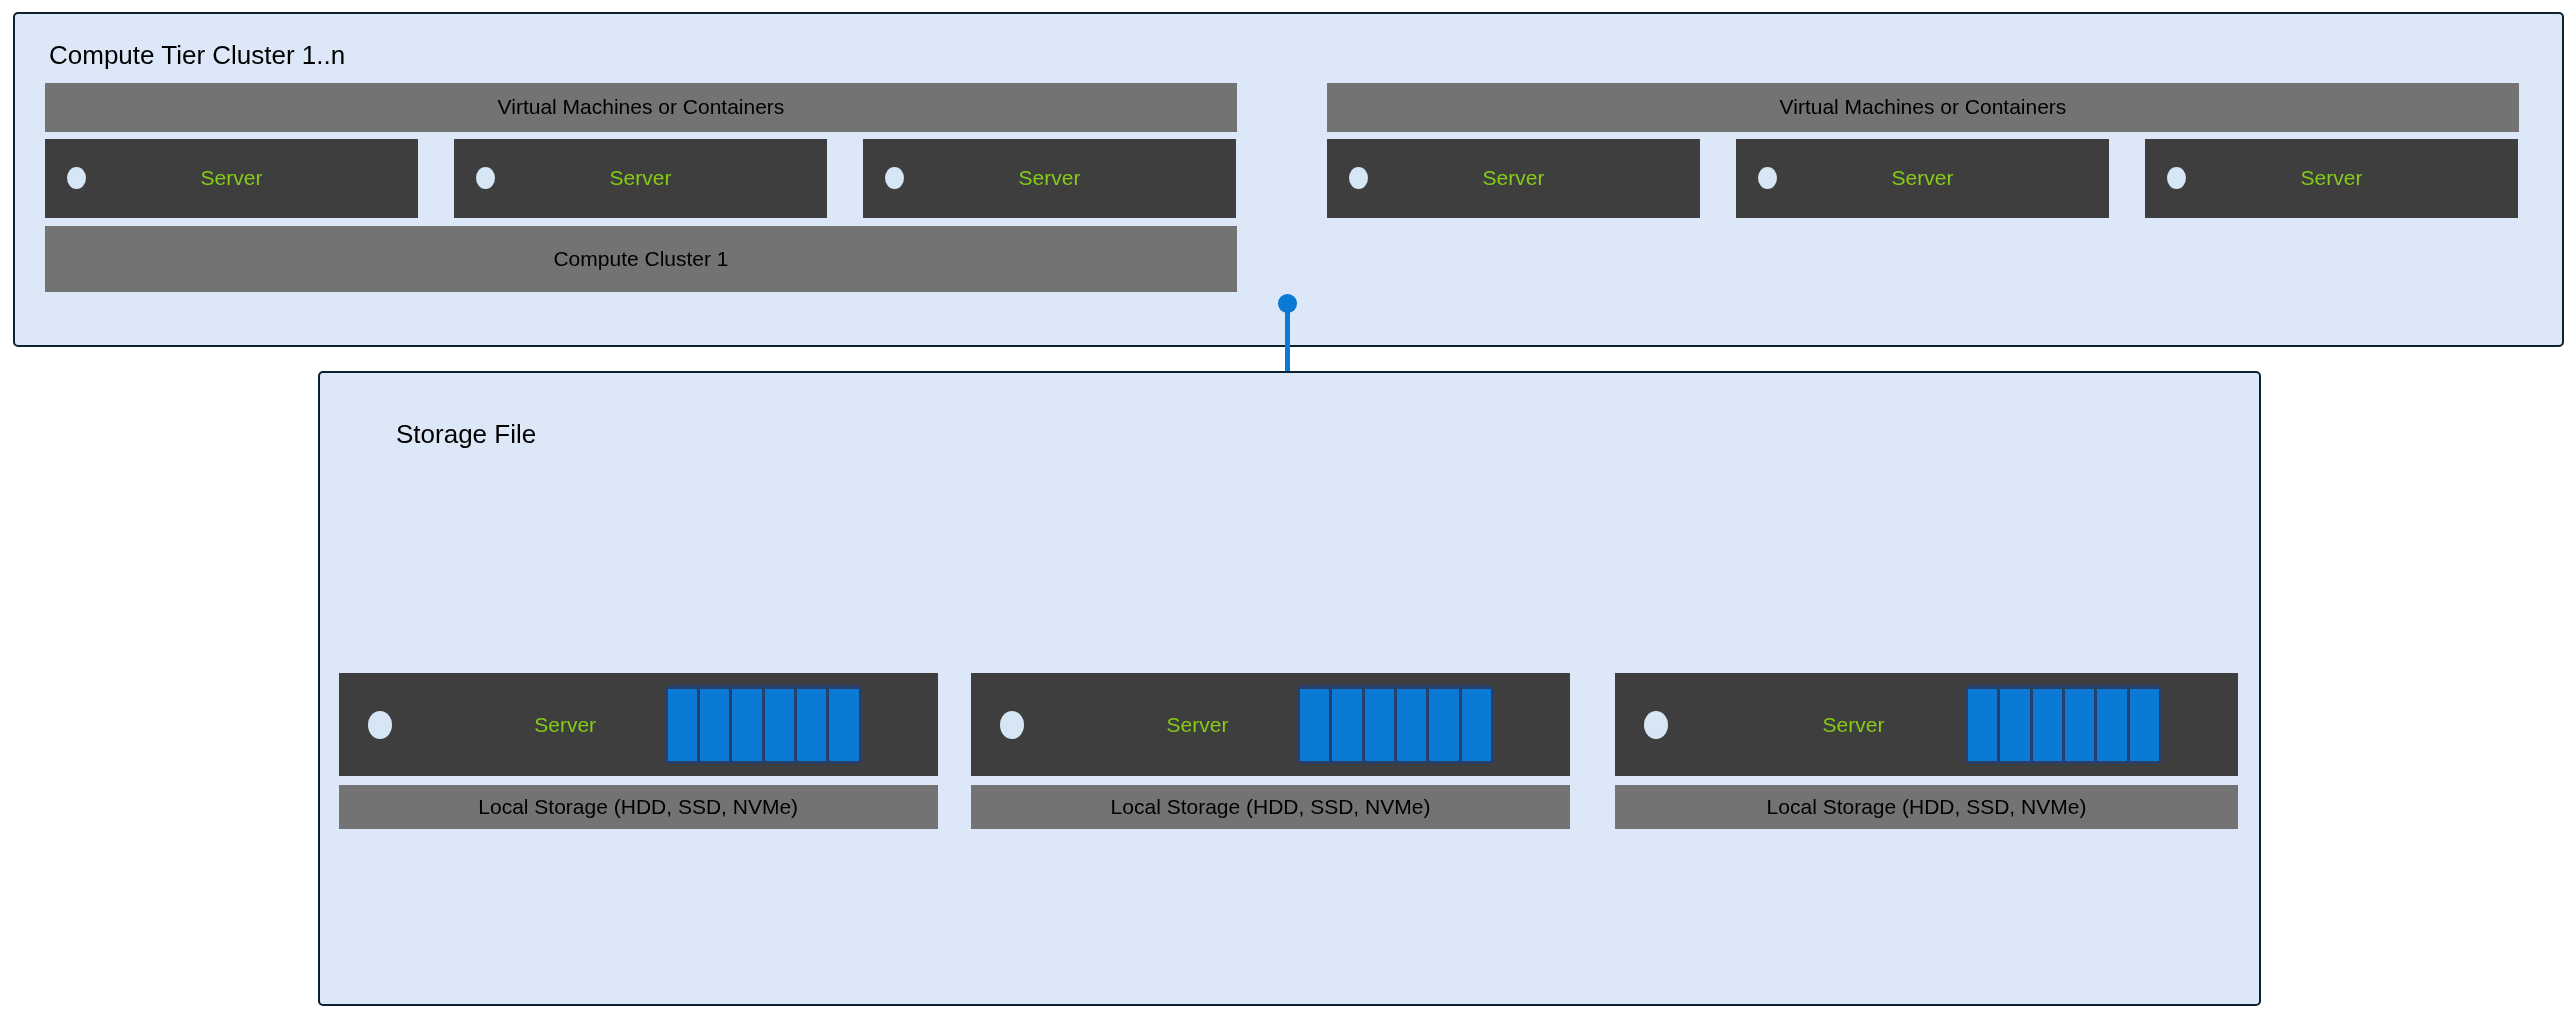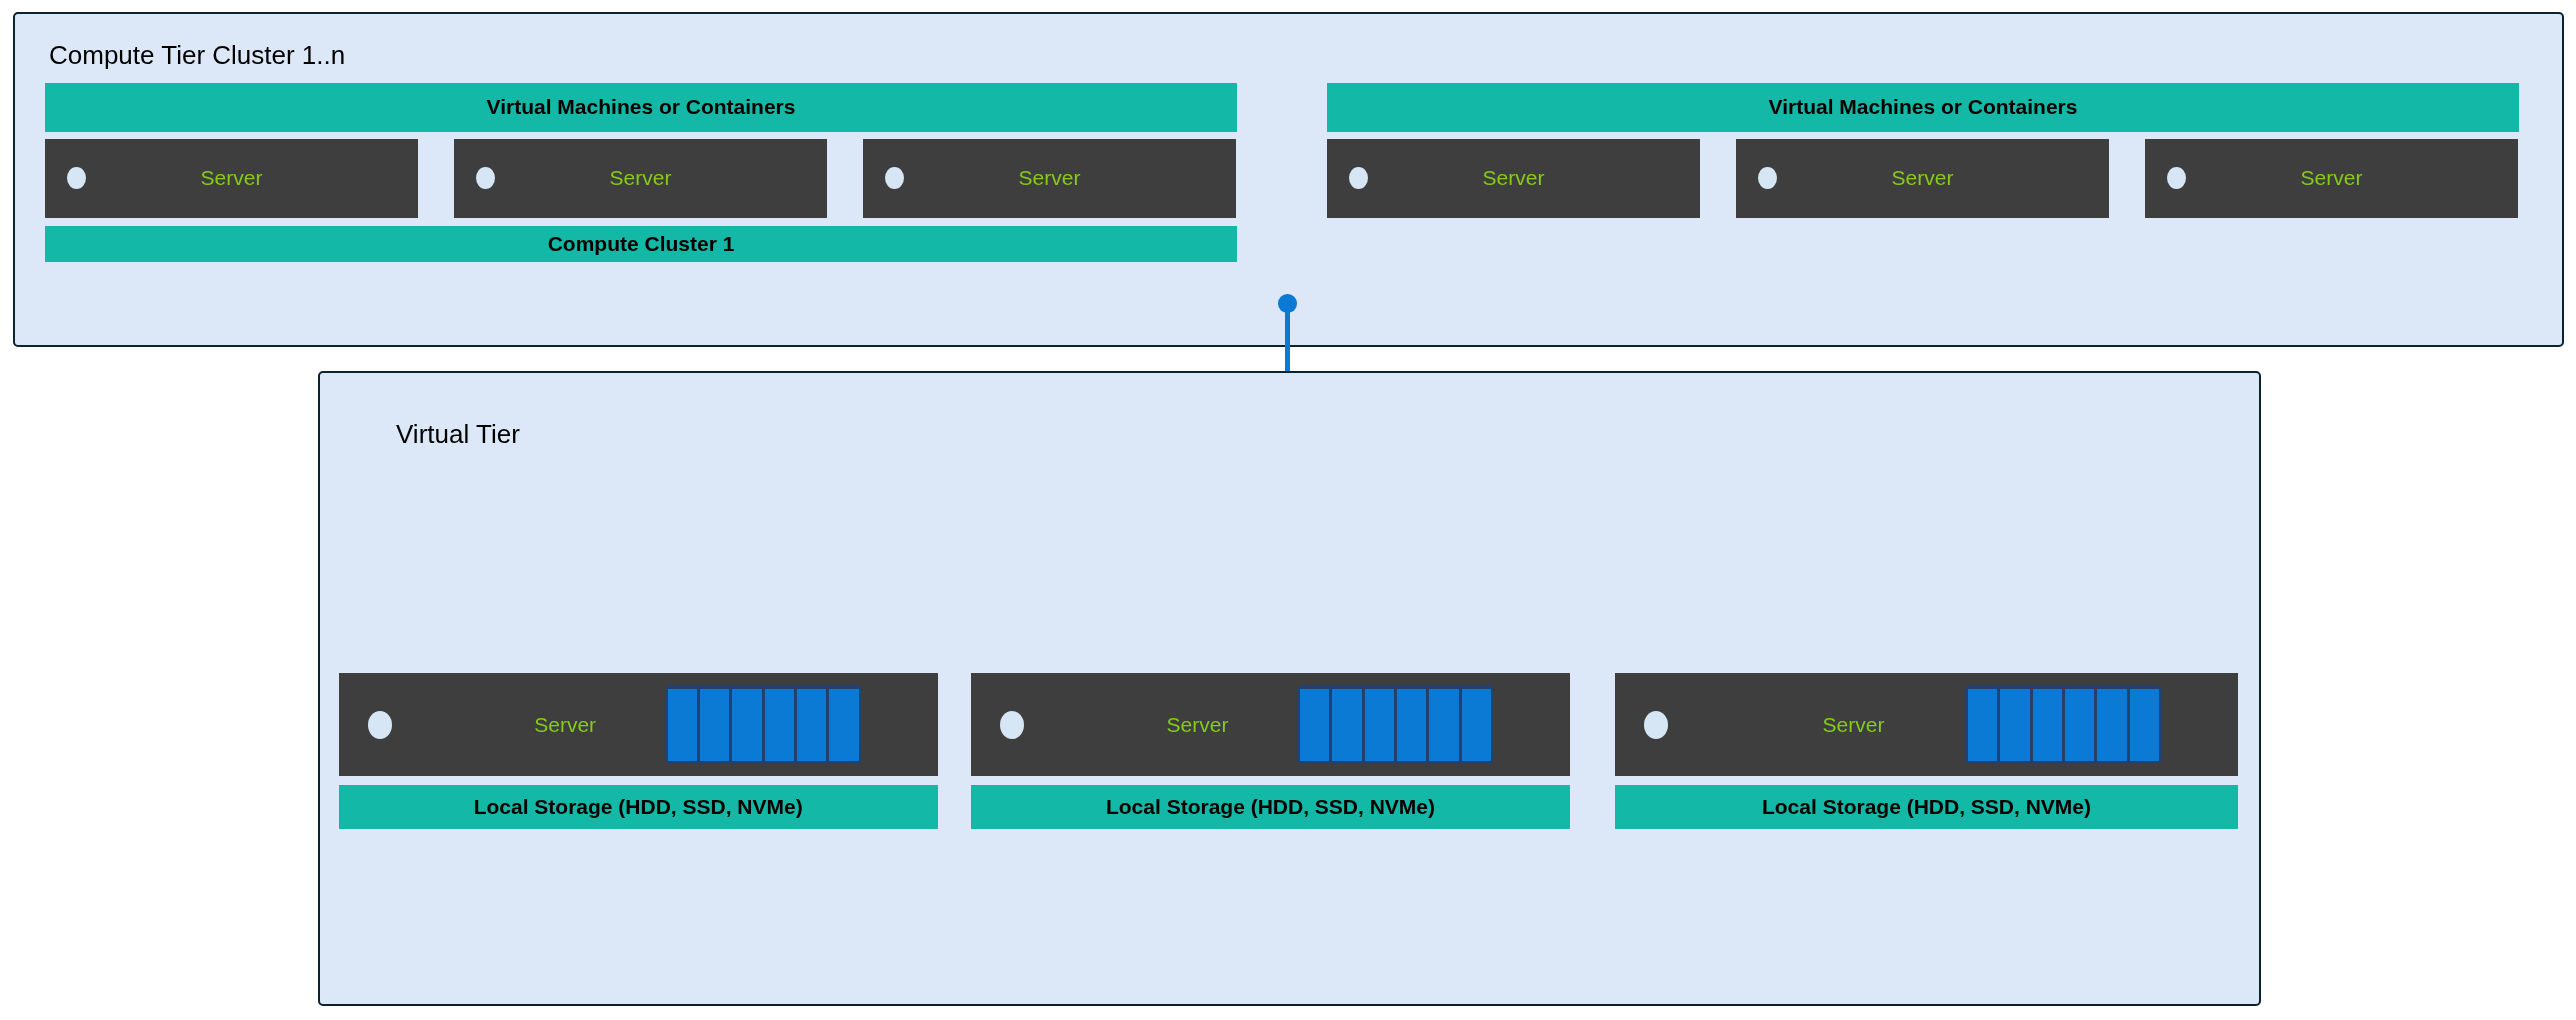--- a/index.html
+++ b/index.html
@@ -46,29 +46,28 @@
     font-size: 26px;
     line-height: 1;
     white-space: nowrap;
   }
   #compute-tier-title { left: 34px;  top: 28px; }
   #storage-tier-title { left: 76px; top: 48px; }
 
   
   .band {
     position: absolute;
-    background: #14b8a6;
+    background: #737373;
     color: #000000;
     font-size: 21px;
     display: flex;
     align-items: center;
     justify-content: center;
     box-sizing: border-box;
     white-space: nowrap;
-    font-weight: bold;
   }
 
   
   .server {
     position: absolute;
     background: #3E3E3E;
     box-sizing: border-box;
   }
   .server-label {
     position: absolute;
@@ -137,21 +136,21 @@
       <div class="server" style="left:409px; top:56px; width:373px; height:79px;">
         <div class="server-led" style="left:22px; top:50%; margin-top:-11px; width:18.7px; height:22px;"></div>
         <div class="server-label">Server</div>
       </div>
 
       <div class="server" style="left:818px; top:56px; width:373px; height:79px;">
         <div class="server-led" style="left:22px; top:50%; margin-top:-11px; width:18.7px; height:22px;"></div>
         <div class="server-label">Server</div>
       </div>
 
-      <div class="band" style="left:0; top:143px; width:1192px; height:36px;">Compute Cluster 1</div>
+      <div class="band" style="left:0; top:143px; width:1192px; height:66px;">Compute Cluster 1</div>
     </div>
 
     <div class="cluster-group" id="compute-cluster-n" style="left:1312px; top:69px; width:1192px; height:234px;">
 
       <div class="band" style="left:0; top:0; width:1192px; height:49px;">Virtual Machines or Containers</div>
 
       <div class="server" style="left:0px; top:56px; width:373px; height:79px;">
         <div class="server-led" style="left:22px; top:50%; margin-top:-11px; width:18.7px; height:22px;"></div>
         <div class="server-label">Server</div>
       </div>
@@ -173,21 +172,21 @@
     <div id="connector-line" style="left:1285px; top:301px; width:5.2px; height:111px;"></div>
     <div class="connector-dot" style="left:1278px; top:294px; width:18.7px; height:18.7px;"></div>
     <div class="connector-dot" style="left:1278px; top:402px; width:18.7px; height:18.7px;"></div>
 
     <svg id="folder-svg" style="position:absolute; left:1237px; top:421px;" width="105" height="62" viewBox="0 0 180 106">
       <path d="M6 12 A6 6 0 0 1 12 6 L66 6 L84 26 L168 26 A6 6 0 0 1 174 32 L174 94 A6 6 0 0 1 168 100 L12 100 A6 6 0 0 1 6 94 Z" fill="#0A7AD4"></path>
     </svg>
   </div>
 
   <div class="tier" id="storage-tier">
-    <div class="tier-title" id="storage-tier-title">Virtual Tier</div>
+    <div class="tier-title" id="storage-tier-title">Storage File</div>
 
 
 
 
     <div class="cluster-group" style="left:18.7px; top:300px; width:599px; height:96px;">
       <div class="server" style="left:0; top:0; width:599px; height:103px;">
         <div class="server-led" style="left:29px; top:50%; margin-top:-14px; width:24px; height:28px;"></div>
         <div class="server-label" style="left:-146px;">Server</div>
         <div class="disk-array" style="left:326px; top:12.2px; width:197px; height:79px;">
           <div class="disk"></div>

